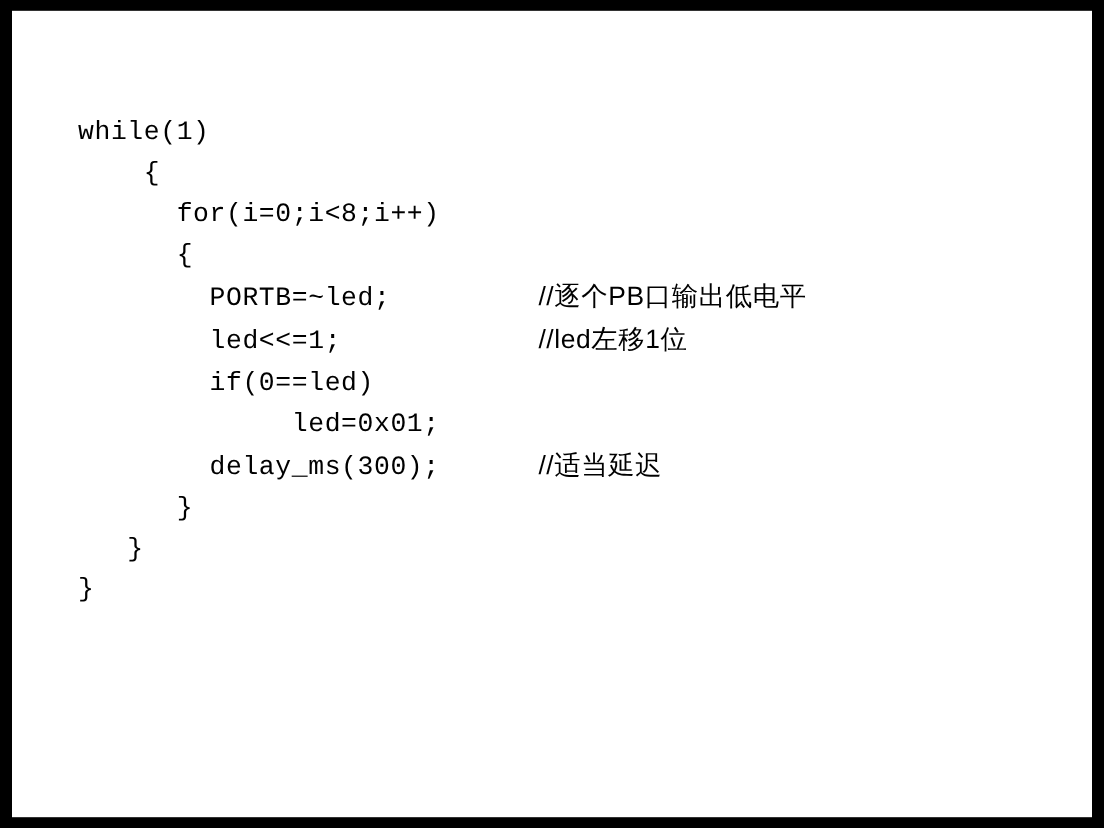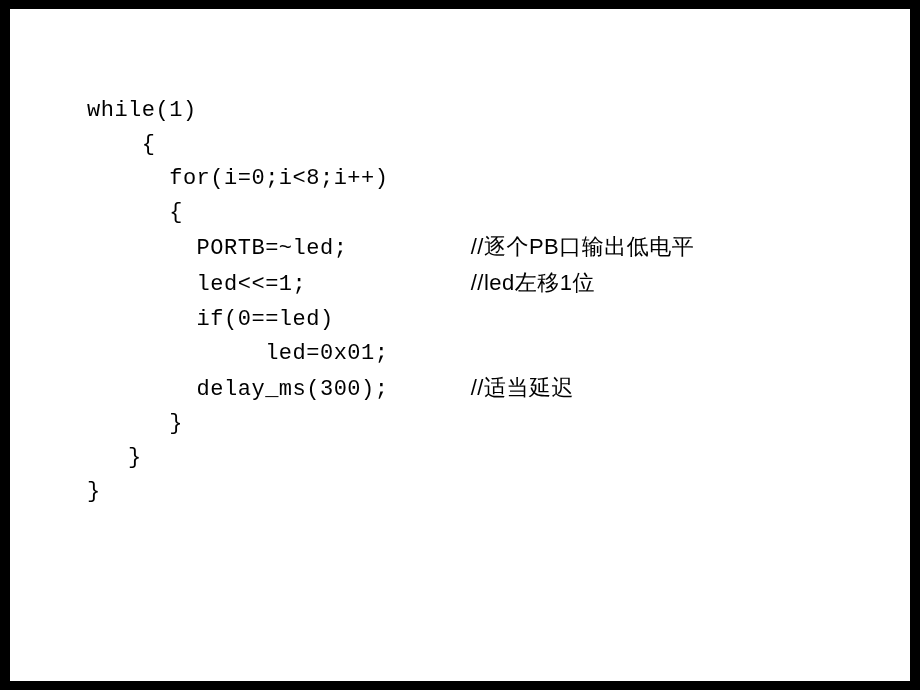--- a/index.html
+++ b/index.html
@@ -22,21 +22,20 @@
       background: #fff;
       padding: 85px 0 0 55px;
       position: relative;
     }
     .code-block {
       font-size: 22px;
       line-height: 1.55;
       color: #000;
       white-space: pre;
       letter-spacing: 0.5px;
-      margin-left: 22px;
     }
     .comment {
       font-family: "SimHei", "Microsoft YaHei", sans-serif;
     }
   </style>
 </head>
 <body>
 
 <div class="slide">
   <div class="code-block"><span>while(1)</span>

